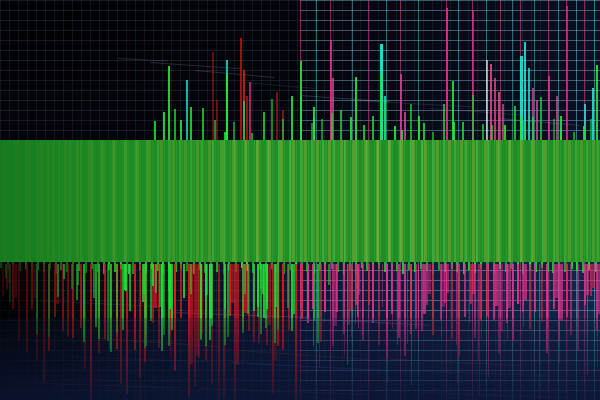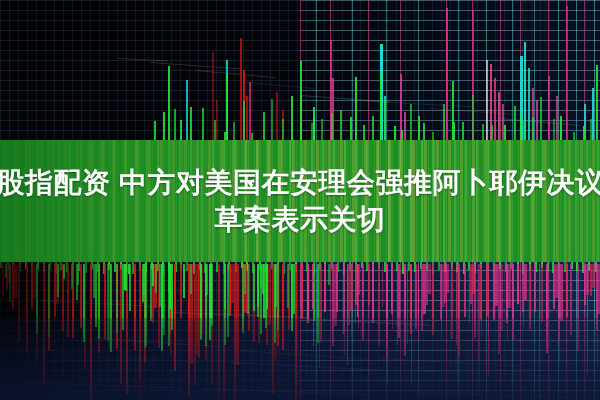--- a/index.html
+++ b/index.html
@@ -686,18 +686,14 @@
       <div style="position: absolute; left: 0px; top: 318px; width: 600px; height: 82px; background: linear-gradient(rgba(10, 18, 44, 0.25), rgba(12, 22, 52, 0.82));"></div>
     </div>
 
   <div id="green-band">
     <div class="gb-tex" id="gb-stripes"></div>
     <div class="gb-tex" id="gb-bottomtex"></div>
     <div class="gb-tex" id="gb-olive"></div>
     <div class="gb-tex" id="gb-shade"></div>
   </div>
 
-  <div id="headline">
-    <div class="hl-line">股指配资 中方对美国在安理会强推阿卜耶伊决议</div>
-    <div class="hl-line">草案表示关切</div>
-  </div>
 
 </div>
 
 </body></html>

